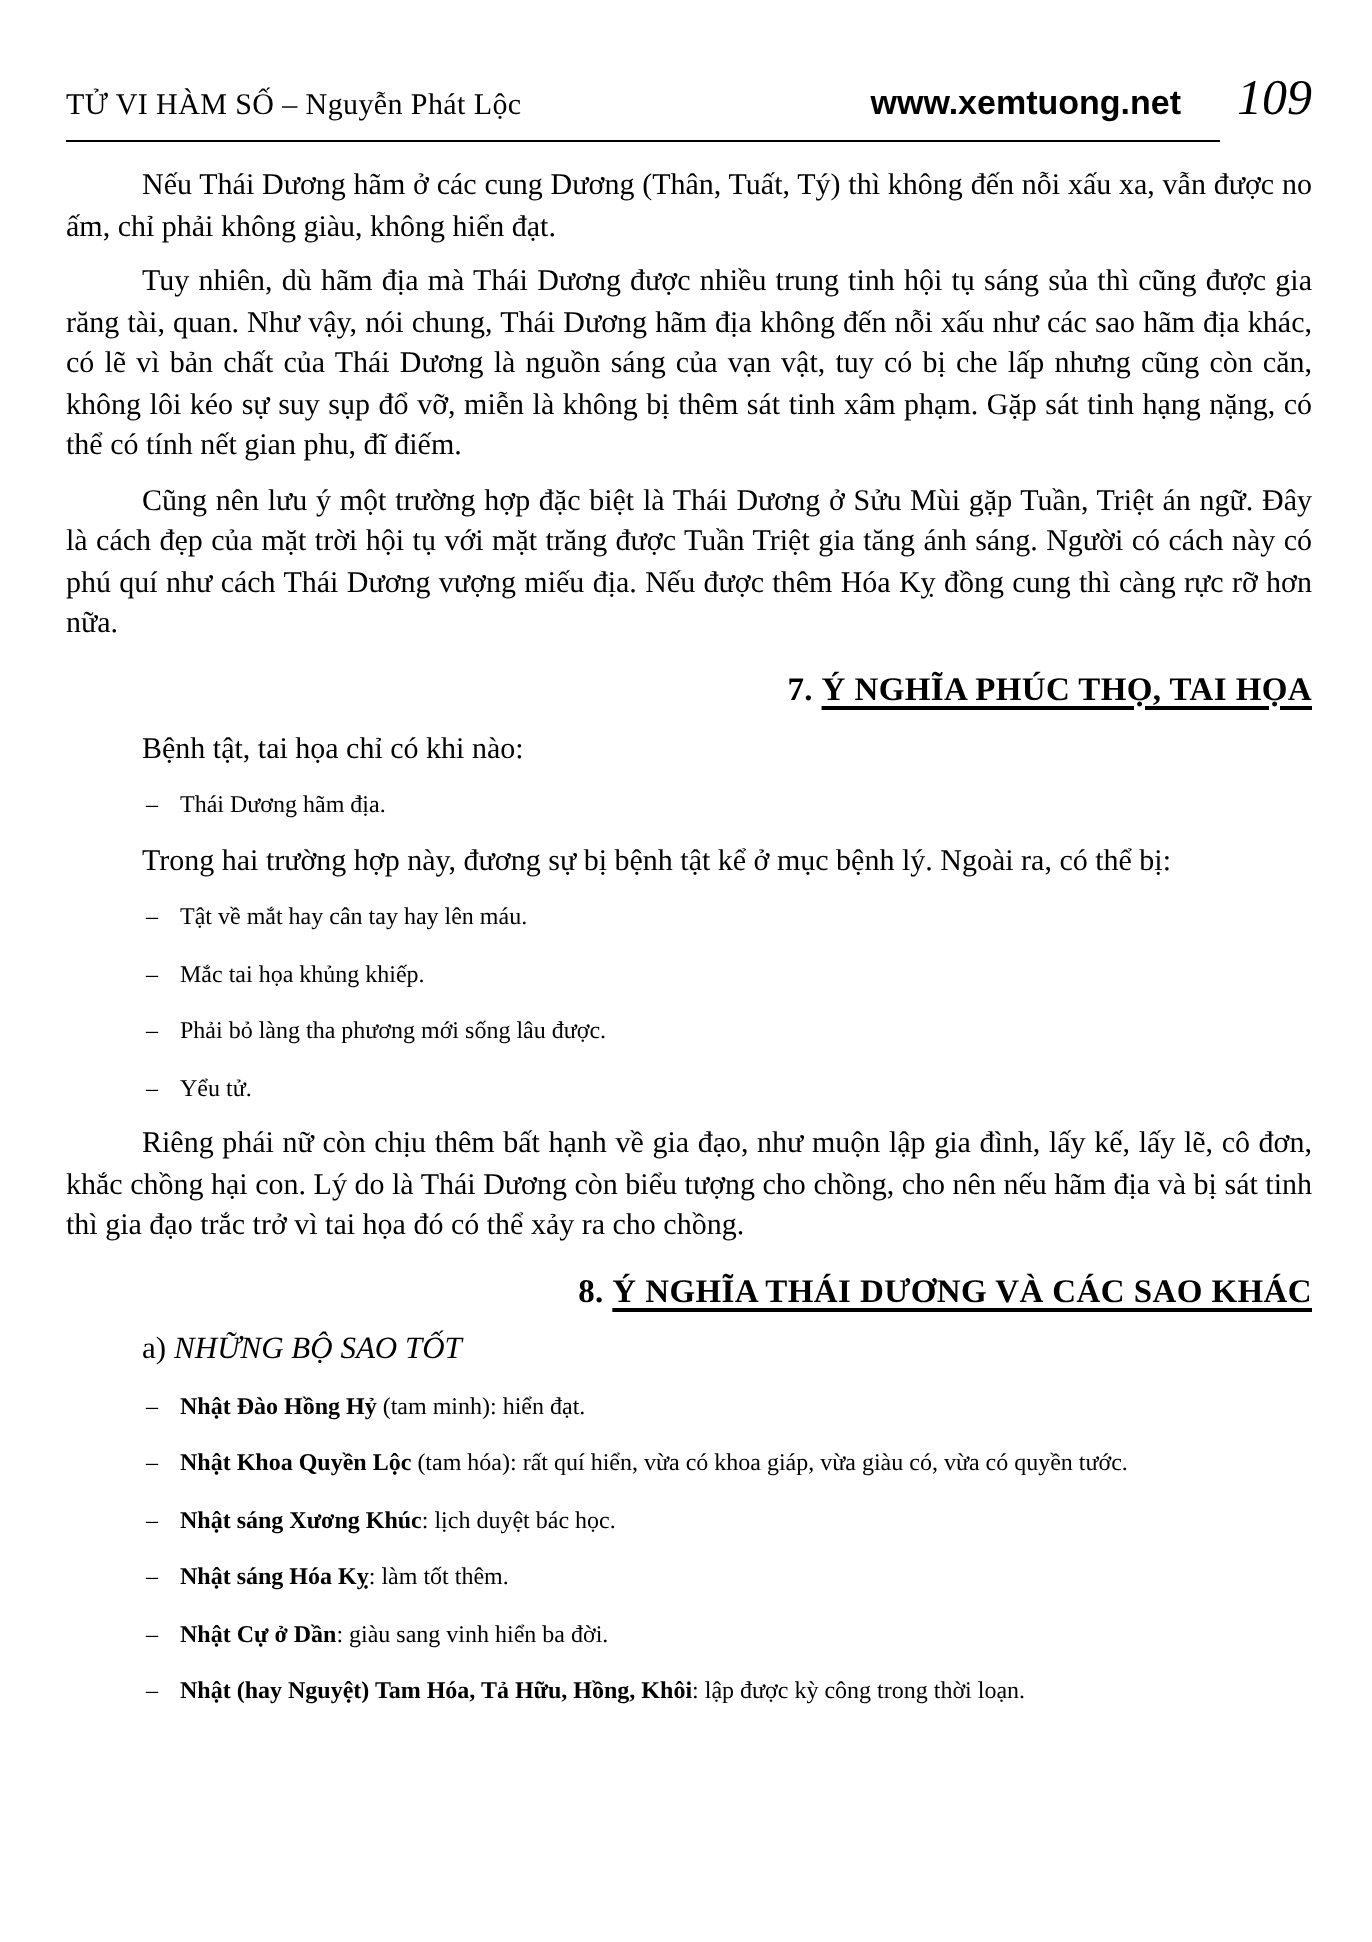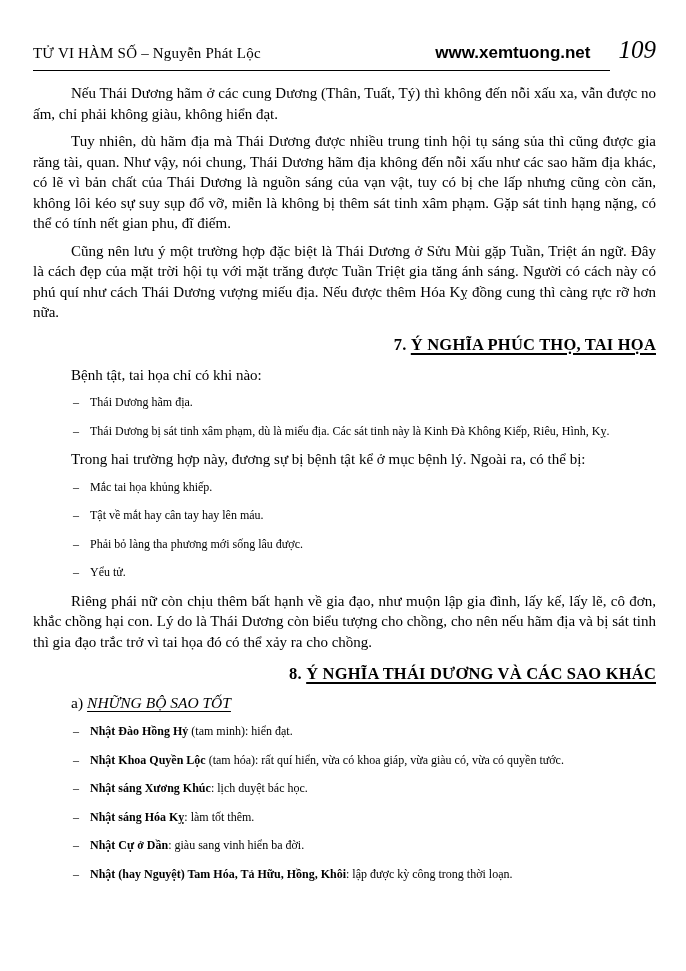--- a/index.html
+++ b/index.html
@@ -75,21 +75,20 @@
     text-decoration-thickness: 1.6px;
     text-underline-offset: 3px;
   }
   .sub-heading {
     font-size: 15.5px;
     text-indent: 38px;
     margin: 2px 0 9px 0;
   }
   .sub-heading .sub-title {
     font-style: italic;
-    text-decoration: underline;
     text-decoration-thickness: 1.2px;
     text-underline-offset: 3px;
     margin-left: 4px;
   }
 </style>
 </head>
 <body>
 
 <div class="page">
 
@@ -106,26 +105,25 @@
   <p class="para">Cũng nên lưu ý một trường hợp đặc biệt là Thái Dương ở Sửu Mùi gặp Tuần, Triệt án ngữ. Đây là cách đẹp của mặt trời hội tụ với mặt trăng được Tuần Triệt gia tăng ánh sáng. Người có cách này có phú quí như cách Thái Dương vượng miếu địa. Nếu được thêm Hóa Kỵ đồng cung thì càng rực rỡ hơn nữa.</p>
 
   <div class="section-heading">
     <span class="sec-number">7.</span>
     <span class="sec-title">Ý NGHĨA PHÚC THỌ, TAI HỌA</span>
   </div>
 
   <p class="para">Bệnh tật, tai họa chỉ có khi nào:</p>
 
   <p class="bullet"><span class="dash">–</span><span>Thái Dương hãm địa.</span></p>
-  <p class="bullet"><span class="dash">–</span><span>Thái Dương bị sát tinh xâm phạm, dù là miếu địa. Các sát tinh này là Kinh Đà Không Kiếp, Riêu, Hình, Kỵ.</span></p>
 
   <p class="para">Trong hai trường hợp này, đương sự bị bệnh tật kể ở mục bệnh lý. Ngoài ra, có thể bị:</p>
 
+  <p class="bullet"><span class="dash">–</span><span>Tật về mắt hay cân tay hay lên máu.</span></p>
   <p class="bullet"><span class="dash">–</span><span>Mắc tai họa khủng khiếp.</span></p>
-  <p class="bullet"><span class="dash">–</span><span>Tật về mắt hay cân tay hay lên máu.</span></p>
   <p class="bullet"><span class="dash">–</span><span>Phải bỏ làng tha phương mới sống lâu được.</span></p>
   <p class="bullet"><span class="dash">–</span><span>Yểu tử.</span></p>
 
   <p class="para">Riêng phái nữ còn chịu thêm bất hạnh về gia đạo, như muộn lập gia đình, lấy kế, lấy lẽ, cô đơn, khắc chồng hại con. Lý do là Thái Dương còn biểu tượng cho chồng, cho nên nếu hãm địa và bị sát tinh thì gia đạo trắc trở vì tai họa đó có thể xảy ra cho chồng.</p>
 
   <div class="section-heading">
     <span class="sec-number">8.</span>
     <span class="sec-title">Ý NGHĨA THÁI DƯƠNG VÀ CÁC SAO KHÁC</span>
   </div>
 

